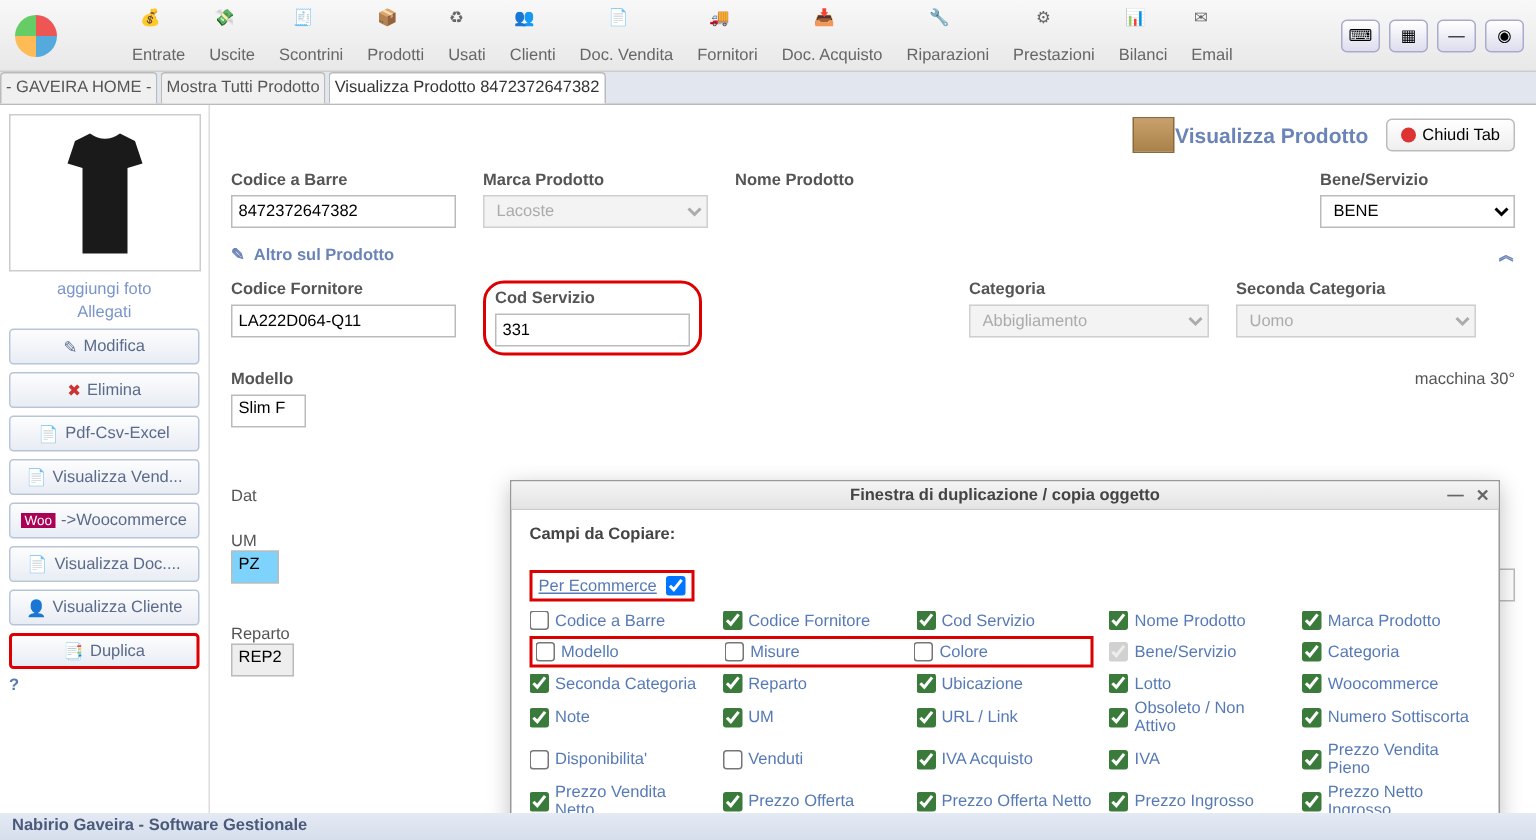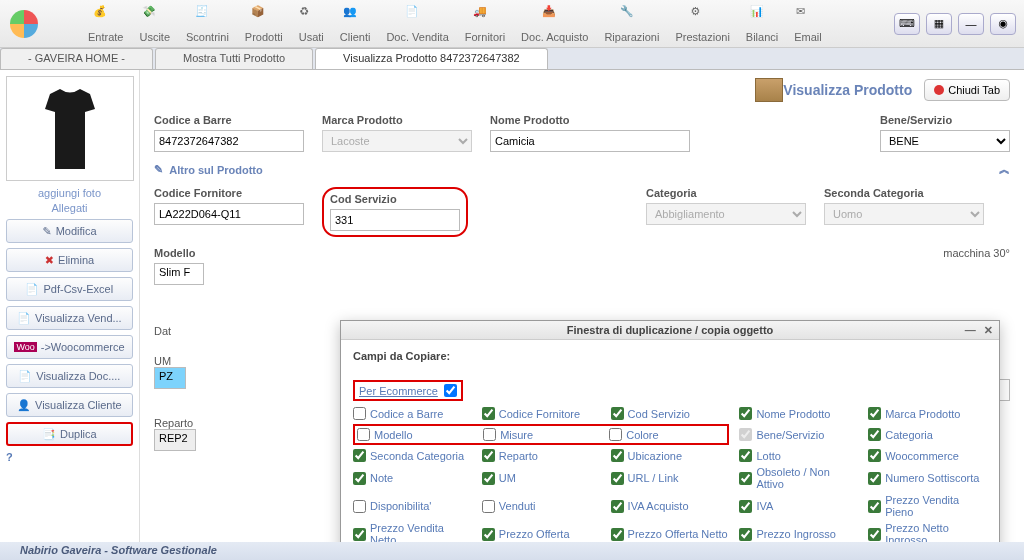--- a/index.html
+++ b/index.html
@@ -9,21 +9,21 @@
 .toolbar { height: 48px; background: linear-gradient(#f8f8f8,#e8e8e8); border-bottom: 1px solid #ccc; display: flex; align-items: center; padding: 0 8px; }
 .toolbar .logo { width: 32px; height: 32px; margin-right: 40px; }
 .toolbar .logo svg { width:100%; height:100%; }
 .tool-item { display: flex; flex-direction: column; align-items: center; margin: 0 8px; color: #666; cursor: pointer; }
 .tool-item .ico { width: 24px; height: 24px; margin-bottom: 2px; }
 .tool-right { margin-left: auto; display:flex; gap:6px; }
 .rbtn { width:26px; height:22px; border:1px solid #aac; border-radius:4px; background:linear-gradient(#fff,#dde); display:flex; align-items:center; justify-content:center; }
 
 
 .tabs { height: 22px; background:#e2e6ee; border-bottom:1px solid #bbb; display:flex; }
-.tab { padding:3px 27px; border:1px solid #bbb; border-bottom:none; background:#f0f0f0; color:#555; border-radius:3px 3px 0 0; margin-right:2px; }
+.tab { padding:3px 3px; border:1px solid #bbb; border-bottom:none; background:#f0f0f0; color:#555; border-radius:3px 3px 0 0; margin-right:2px; }
 .tab.active { background:#fff; color:#333; font-weight:normal; }
 
 
 .main { display:flex; height: calc(100% - 48px - 22px - 18px); background:#fff; }
 .sidebar { width:140px; padding:6px; border-right:1px solid #ddd; }
 .thumb { width:128px; height:105px; border:1px solid #ccc; background:#fff; display:flex; align-items:center; justify-content:center; margin-bottom:6px; }
 .thumb svg { width:80px; height:90px; }
 .side-link { display:block; text-align:center; color:#7a95c9; margin:3px 0; cursor:pointer; }
 .side-btn { display:flex; align-items:center; justify-content:center; gap:4px; width:100%; height:24px; margin:5px 0; border:1px solid #b8c4d8; border-radius:3px; background:linear-gradient(#fdfdfd,#e8ecf4); color:#5a6a8a; cursor:pointer; }
 .side-btn.hl { border:2px solid #d00; }
@@ -56,21 +56,21 @@
 .chk-grid { display:grid; grid-template-columns: repeat(5, 1fr); gap:4px 10px; }
 .chk { display:flex; align-items:center; gap:4px; color:#577ab6; }
 .chk input { accent-color:#3a7a3a; width:13px; height:13px; }
 .row-hl { grid-column: 1 / span 3; display:grid; grid-template-columns: repeat(3,1fr); gap:4px 10px; border:2px solid #d00; padding:2px; }
 .qmark { color:#577ab6; font-weight:bold; }
 
 
 .ghost-label { color:#555; font-weight:normal; }
 .ghost-input { border:1px solid #bbb; height:22px; padding:2px 4px; display:inline-block; }
 
-.footer { position:absolute; bottom:0; left:0; right:0; height:18px; background:linear-gradient(#e4eaf4,#d6deec); color:#4a5a7a; font-style:italic; font-weight:bold; padding:2px 20px; }
+.footer { position:absolute; bottom:0; left:0; right:0; height:18px; background:linear-gradient(#e4eaf4,#d6deec); color:#4a5a7a; font-weight:bold; padding:2px 8px; }
 </style>
 </head>
 <body>
 
 <div class="toolbar">
   <div class="logo">
     <svg viewBox="0 0 32 32">
         <circle cx="16" cy="16" r="14" fill="#f2f2f2"></circle>
         <path d="M16 2 A14 14 0 0 1 30 16 L16 16 Z" fill="#e55"></path>
         <path d="M30 16 A14 14 0 0 1 16 30 L16 16 Z" fill="#5ad"></path>
@@ -206,21 +206,20 @@
       <div class="field" style="width:150px">
         <label>Codice a Barre</label>
         <input value="8472372647382" style="">
       </div>
       <div class="field" style="width:150px">
         <label>Marca Prodotto</label>
         <select disabled=""><option>Lacoste</option></select>
       </div>
       <div class="field" style="width:200px">
         <label>Nome Prodotto</label>
-        <input value="Camicia" style="">
       </div>
       <div class="field" style="width:130px;margin-left:auto">
         <label>Bene/Servizio</label>
         <select><option>BENE</option></select>
       </div>
     </div>
 
     <div class="section-title">
       <span>✎</span>
       <span>Altro sul Prodotto</span>

